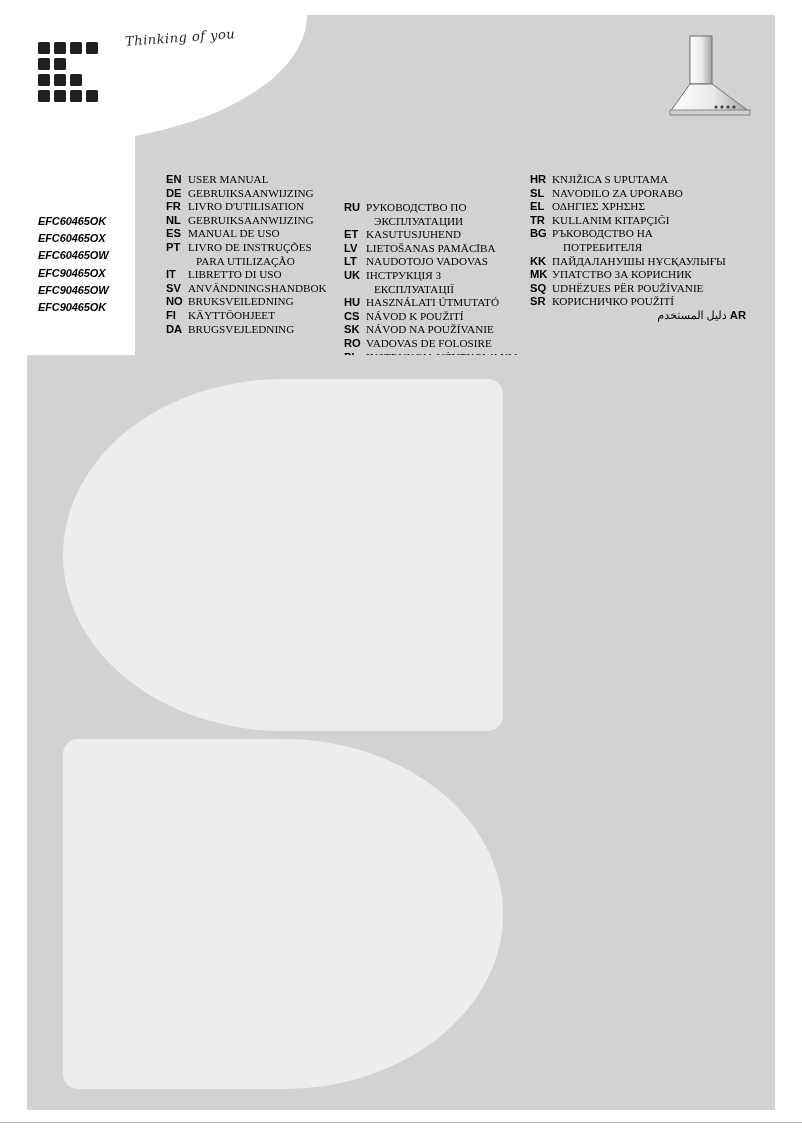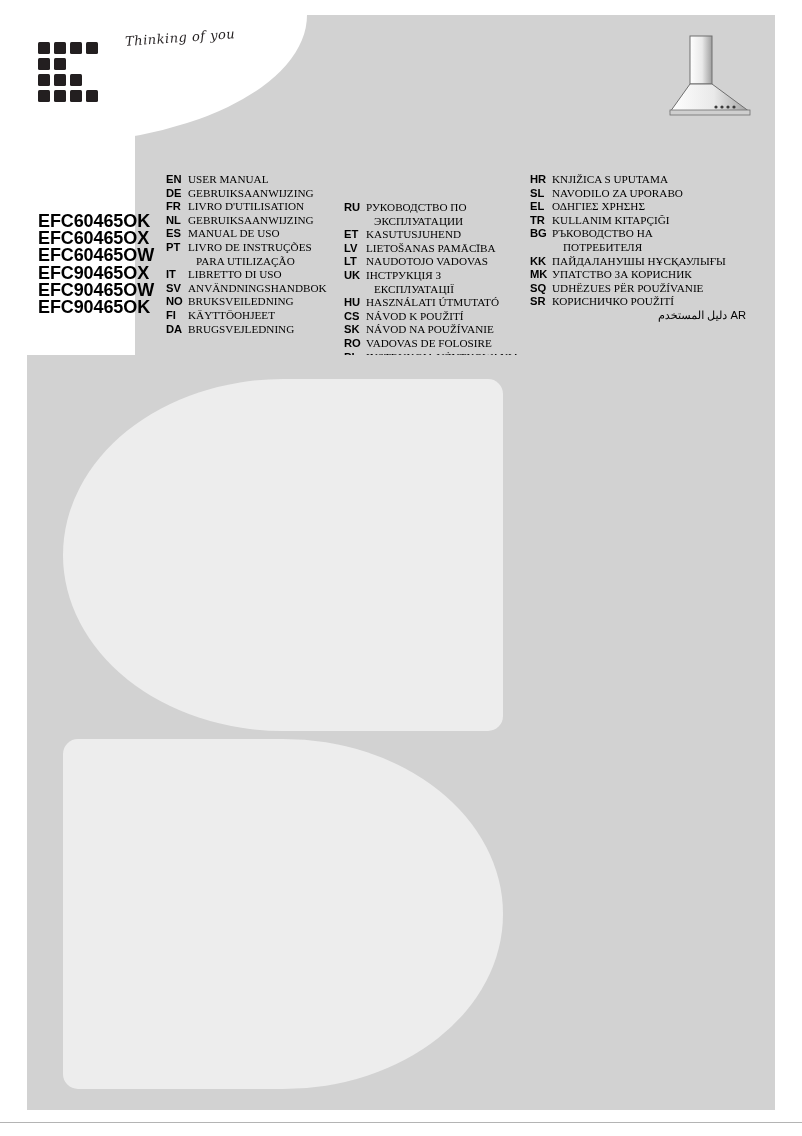--- a/index.html
+++ b/index.html
@@ -96,24 +96,25 @@
     width: 100px;
     height: 84px;
   }
 
   
   .models {
     position: absolute;
     left: 38px;
     top: 213px;
     width: 120px;
-    font-size: 18px;
+    font-size: 11px;
     font-weight: bold;
     line-height: 17.2px;
     letter-spacing: -0.1px;
+    font-style: italic;
   }
 
   
   .langs {
     position: absolute;
     left: 166px;
     top: 173px;
     width: 580px;
     display: flex;
     gap: 0px;
@@ -147,21 +148,21 @@
   .lang-cont-wide {
     padding-left: 33px;
   }
   .rtl-row {
     direction: rtl;
     text-align: right;
     display: block;
     white-space: nowrap;
   }
   .rtl-row .lang-code {
-    font-weight: normal;
+    font-weight: bold;
   }
 
   
   .graphic-band {
     position: absolute;
     left: 27px;
     top: 355px;
     width: 748px;
     height: 755px;
     background: #d2d2d2;

